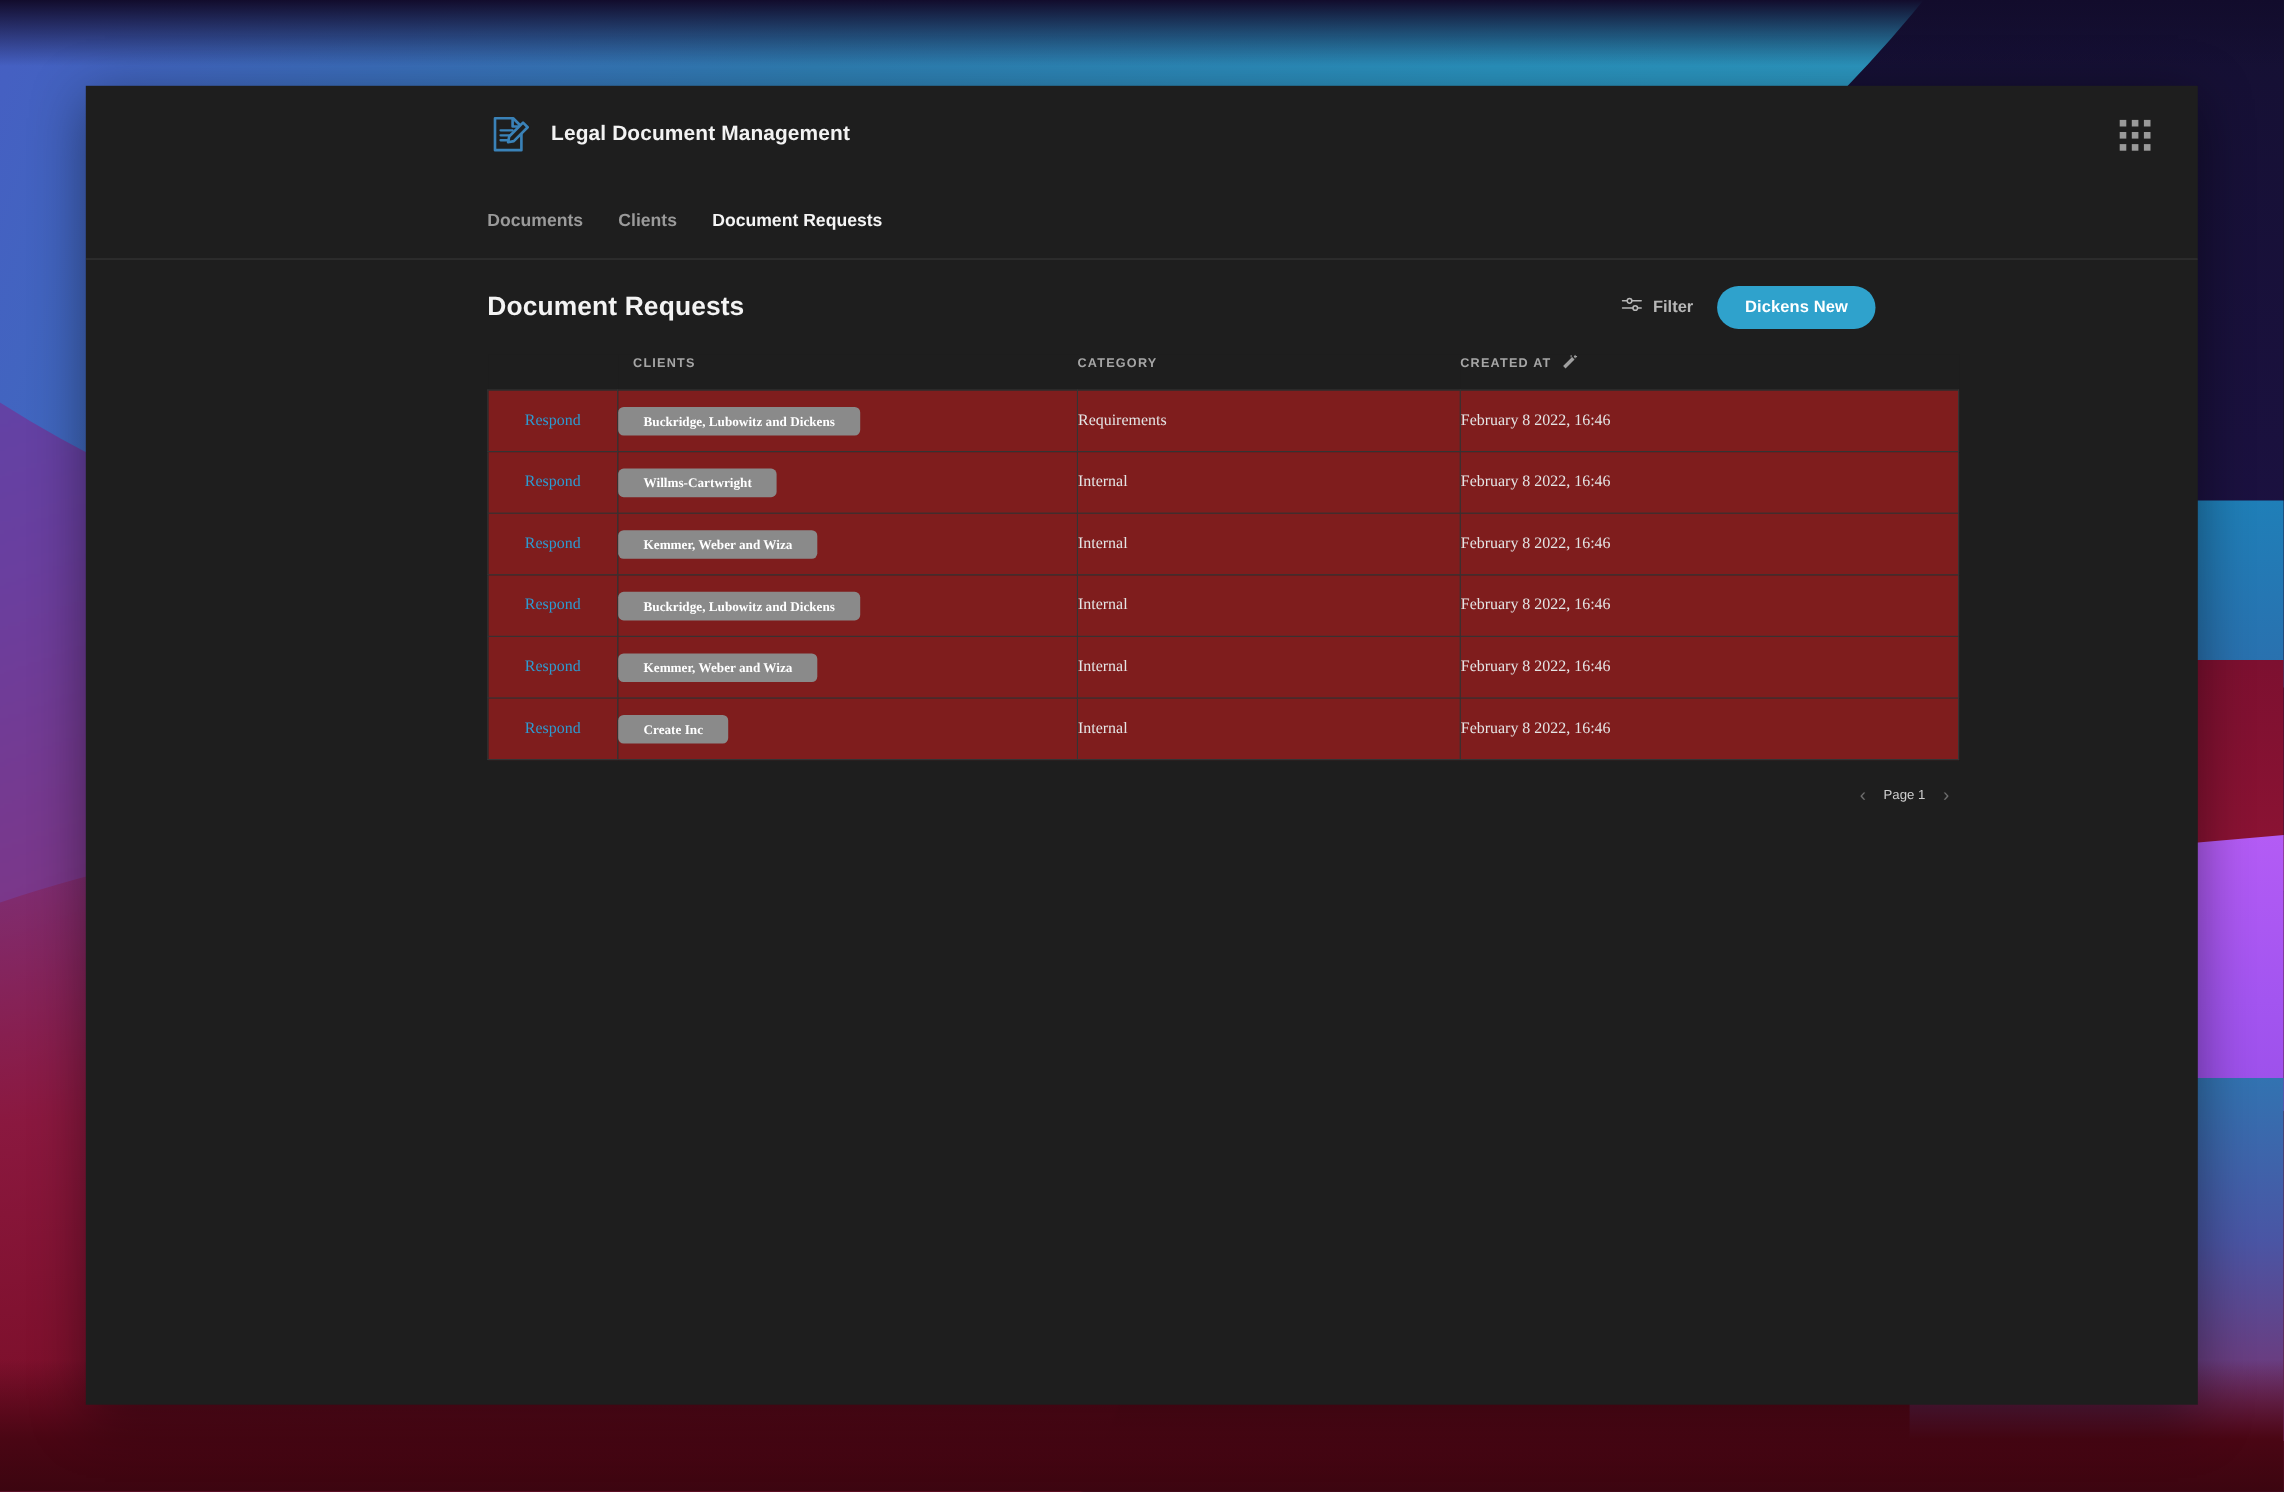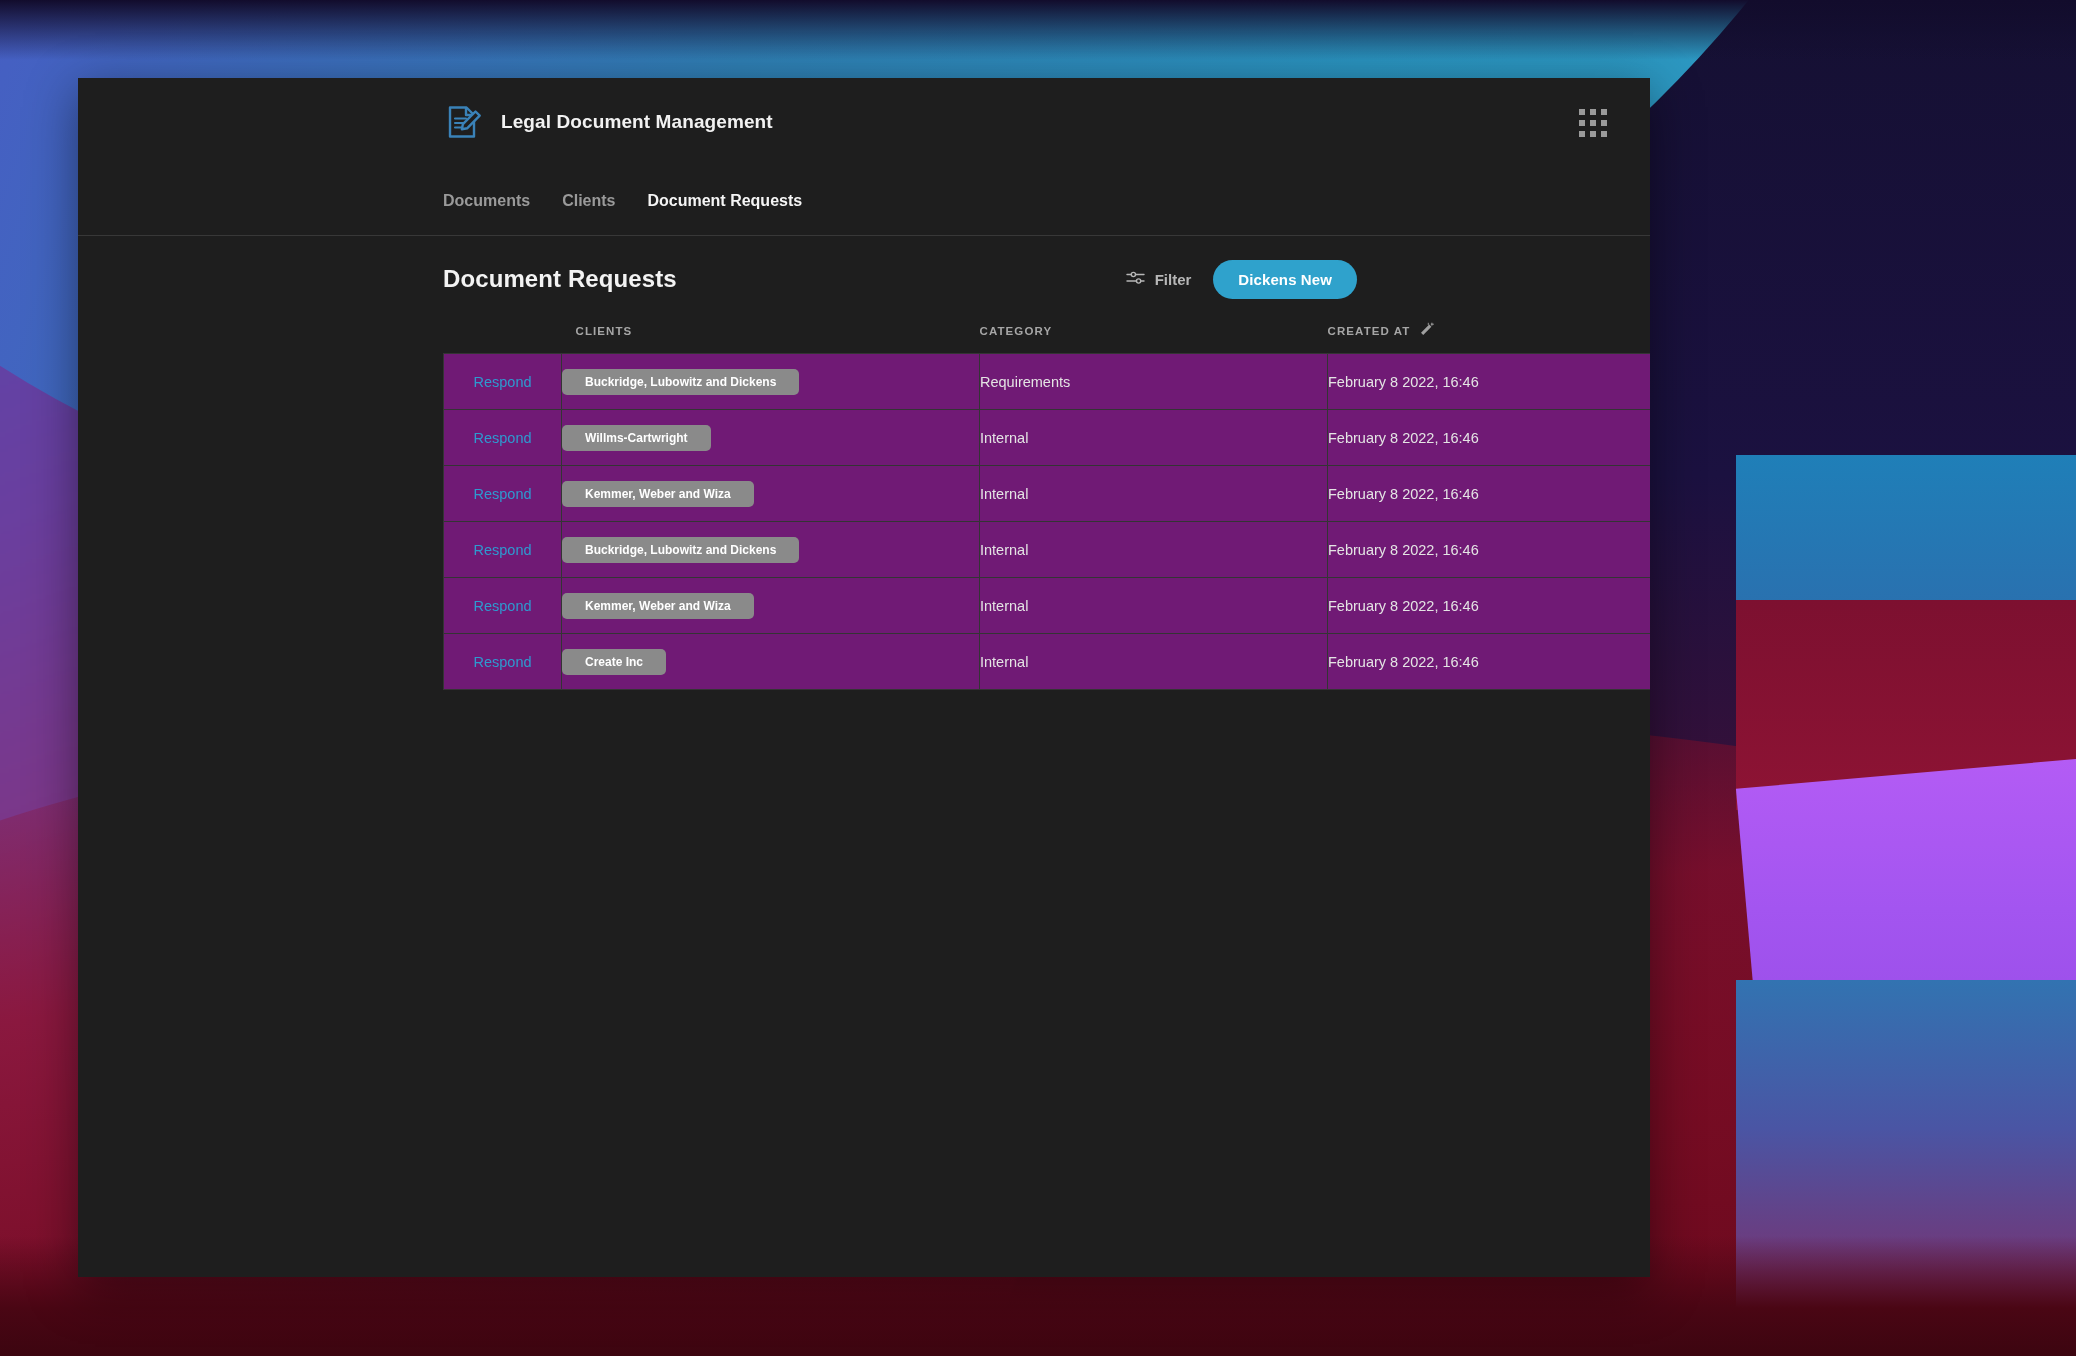--- a/index.html
+++ b/index.html
@@ -84,21 +84,21 @@
   .wp-topdark {
     left: 0; top: 0; width: 2076px; height: 60px;
     background: linear-gradient(180deg, #120c2c 0%, rgba(18,12,44,0) 100%);
   }
 
   
   #window {
     position: absolute;
     left: 78px;
     top: 78px;
-    width: 1572px;
+    width: 1920px;
     height: 1199px;
     background: #1e1e1e;
     overflow: hidden;
     box-shadow: 0 12px 48px rgba(0,0,0,0.45);
   }
 
   
   #topbar {
     position: relative;
     height: 88px;
@@ -212,21 +212,22 @@
     border: none;
   }
   th.col-respond { width: 118px; }
   th.col-clients { width: 418px; padding-left: 14px !important; }
   th.col-category { width: 348px; }
   th.col-created  { width: 453px; }
 
   .th-inner { display: flex; align-items: center; gap: 9px; }
 
   #requests-table tbody tr {
-    background: #701a75;
+    background: #7f1d1d;
+    font-family: Liberation Serif, serif;
   }
   #requests-table tbody td {
     height: 56px;
     border: 1px solid #343434;
     color: #e4e4e4;
     font-size: 14.5px;
     vertical-align: middle;
     padding: 0;
   }
   td.cell-respond {

